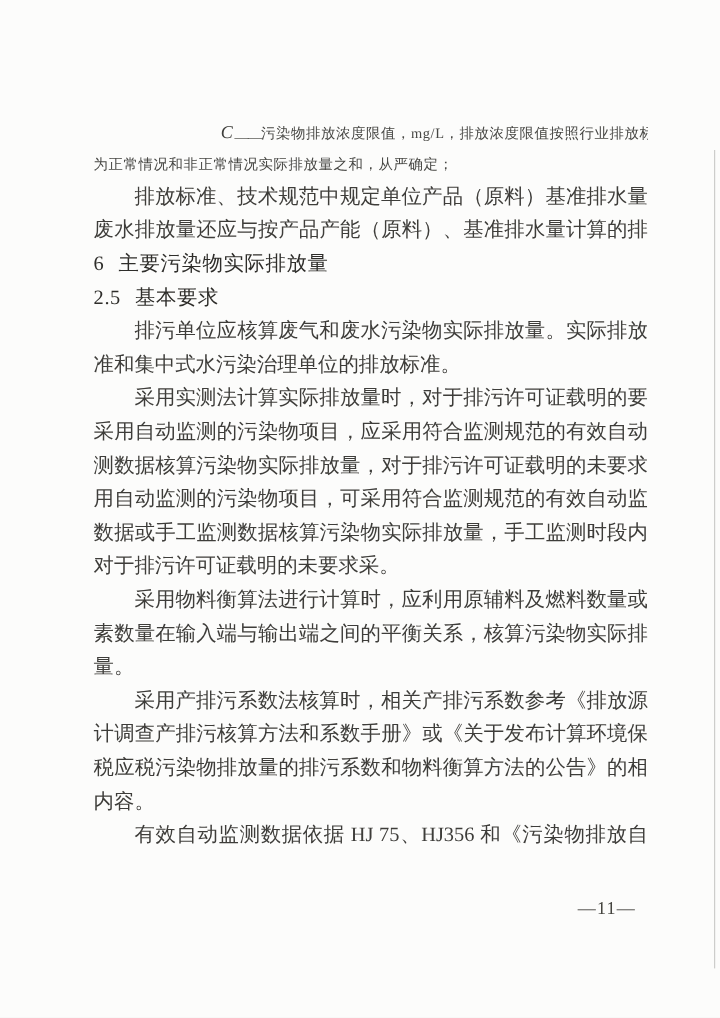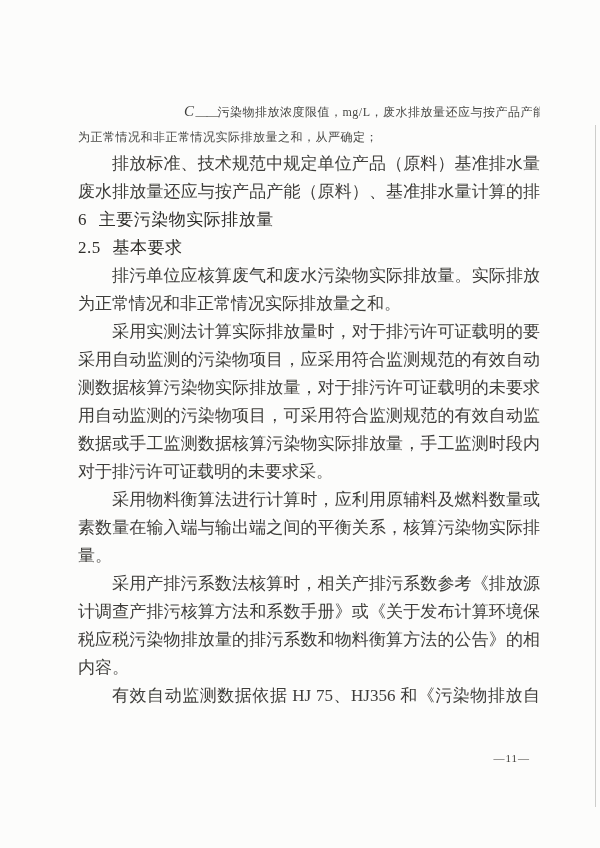--- a/index.html
+++ b/index.html
@@ -60,51 +60,51 @@
   .hd {
     font-weight:normal;
     color:#2e2d2a;
     word-spacing:7px;
     letter-spacing:0.5px;
   }
 
   .pagenum {
     position:absolute;
     top:748px; right:70px;
-    font-size:11px;
+    font-size:15px;
     line-height:20px;
     color:#45443f;
     letter-spacing:1px;
   }
 
   .scanline {
     position:absolute;
     left:595px; top:125px;
     width:1px; height:682px;
     background:#cdcdcb;
   }
 </style>
 </head>
 <body>
 
 <div class="page">
 
   <div class="content">
 
-    <div class="sm defline"><span class="csym">C</span><span class="dash">——</span><span>污染物排放浓度限值，mg/L，废水排放量还应与按产品产能</span></div>
+    <div class="sm defline"><span class="csym">C</span><span class="dash">——</span><span>污染物排放浓度限值，mg/L，排放浓度限值按照行业排放标</span></div>
     <div class="sm">为正常情况和非正常情况实际排放量之和，从严确定；</div>
 
     <div class="bl j ind">排放标准、技术规范中规定单位产品（原料）基准排水量的，</div>
     <div class="bl j">废水排放量还应与按产品产能（原料）、基准排水量计算的排水量</div>
 
     <div class="bl hd">6 主要污染物实际排放量</div>
     <div class="bl hd">2.5 基本要求</div>
 
     <div class="bl j ind">排污单位应核算废气和废水污染物实际排放量。实际排放量</div>
-    <div class="bl">为正常情况和非正常情况实际排放量之和。</div>
+    <div class="bl">准和集中式水污染治理单位的排放标准。</div>
 
     <div class="bl j ind">采用实测法计算实际排放量时，对于排污许可证载明的要求</div>
     <div class="bl j">采用自动监测的污染物项目，应采用符合监测规范的有效自动监</div>
     <div class="bl j">测数据核算污染物实际排放量，对于排污许可证载明的未要求采</div>
     <div class="bl j">用自动监测的污染物项目，可采用符合监测规范的有效自动监测</div>
     <div class="bl j">数据或手工监测数据核算污染物实际排放量，手工监测时段内生</div>
     <div class="bl">对于排污许可证载明的未要求采。</div>
 
     <div class="bl j ind">采用物料衡算法进行计算时，应利用原辅料及燃料数量或元</div>
     <div class="bl j">素数量在输入端与输出端之间的平衡关系，核算污染物实际排放</div>

